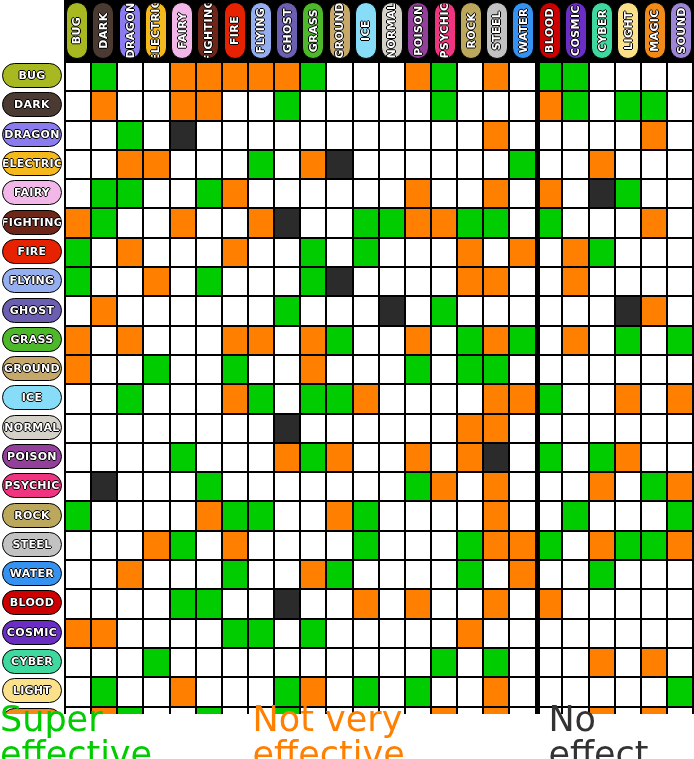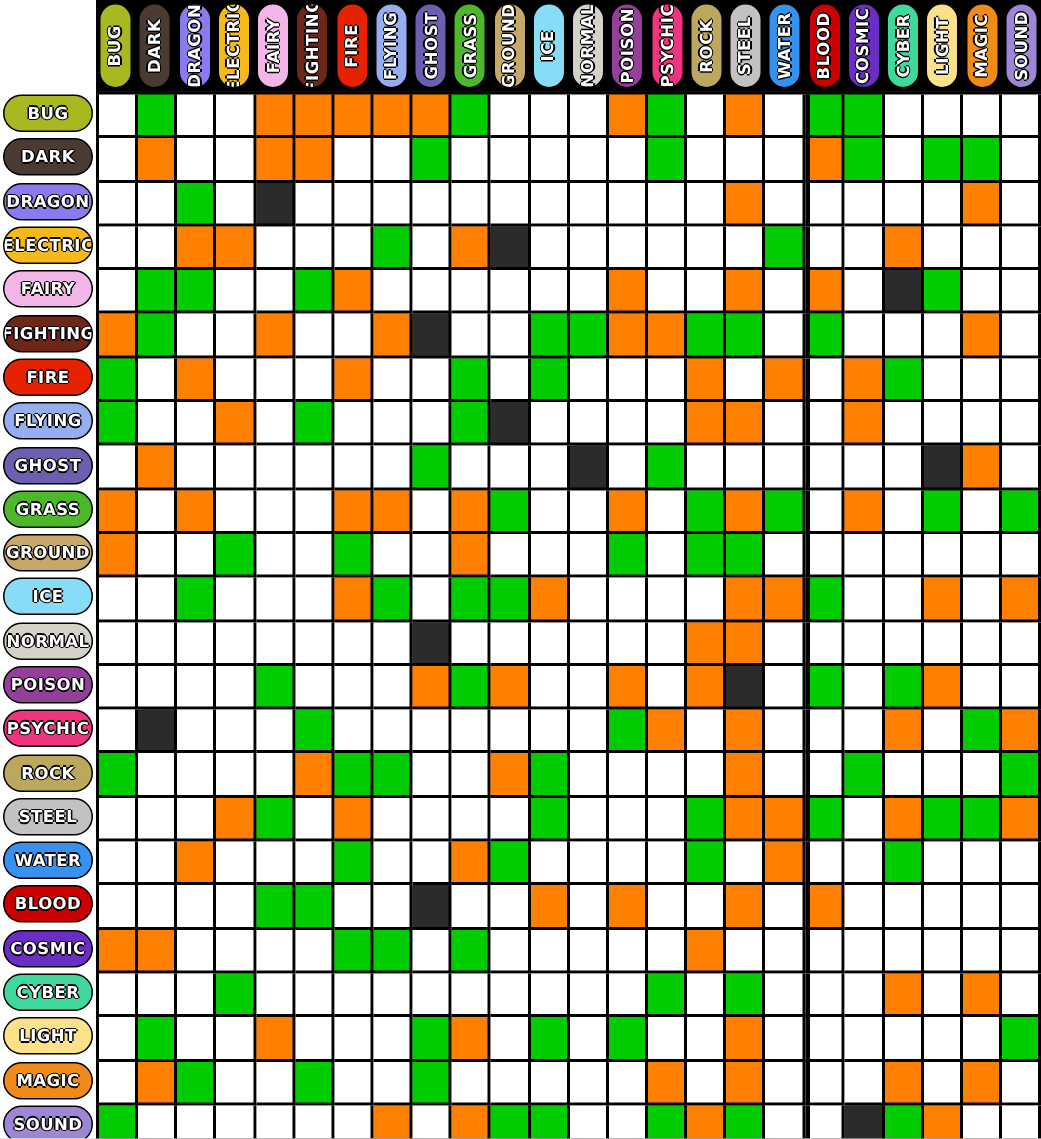--- a/index.html
+++ b/index.html
@@ -998,14 +998,19 @@
         <div class="cell"></div>
         <div class="cell divider-left"></div>
         <div class="cell ne"></div>
         <div class="cell se"></div>
         <div class="cell nve"></div>
         <div class="cell"></div>
         <div class="cell"></div>
       </div>
     </div>
 
+  <div id="legend">
+    <span class="lg-super">Super effective</span>
+    <span class="lg-nve">Not very effective</span>
+    <span class="lg-ne">No effect</span>
+  </div>
 
 </div>
 
 </body></html>

